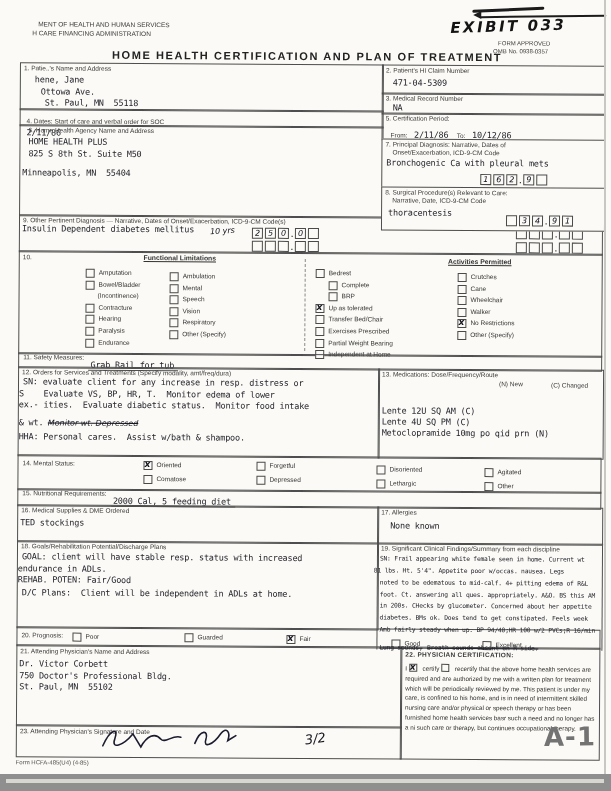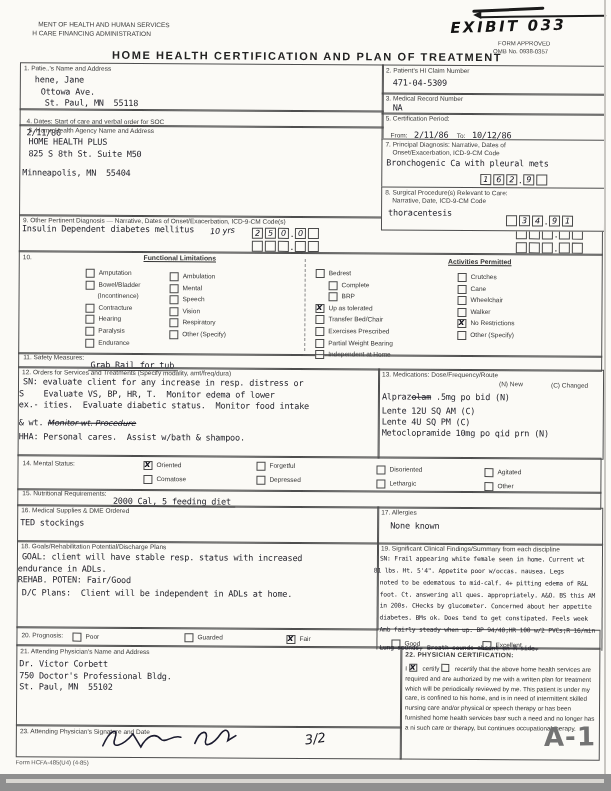--- a/index.html
+++ b/index.html
@@ -283,32 +283,29 @@
     <span class="typed uv" style="">Grab Rail for tub</span>
   </div>
 
   <div class="box" style="left:18px;top:368px;width:360px;height:88px">
     <div class="lbl" style="margin:1px 0 0 3px">12. Orders for Services and Treatments (Specify modality, amt/freq/dura)</div>
     <div class="typed" style="margin:0 0 0 4px">SN: evaluate client for any increase in resp. distress or</div>
     <div class="typed" style="margin:0 0 0 0px">S    Evaluate VS, BP, HR, T.  Monitor edema of lower</div>
     <div class="typed" style="margin:0 0 0 0px">ex.- ities.  Evaluate diabetic status.  Monitor food intake</div>
     <div style="margin:0 0 0 0px">
       <span class="typed">&amp; wt.</span>
-      <span class="hand strike" style="font-size:8px">Monitor wt. Procedure</span>
+      <span class="hand strike" style="font-size:8px">Monitor wt. Depressed</span>
     </div>
     <div class="typed" style="margin:2px 0 0 0px">HHA: Personal cares.  Assist w/bath &amp; shampoo.</div>
   </div>
 
   <div class="box" style="left:378px;top:368px;width:224px;height:88px">
     <div class="lbl" style="margin:1px 0 0 3px">13. Medications: Dose/Frequency/Route</div>
     <span class="lbl" style="position:absolute;left:120px;top:10px">(N) New</span>
     <span class="lbl" style="position:absolute;left:172px;top:11px">(C) Changed</span>
-    <div style="position:absolute;left:3px;top:16px">
-      <span class="typed">Alpraz</span><span class="typed strike">olam</span><span class="typed"> .5mg po bid (N)</span>
-    </div>
     <div class="typed" style="position:absolute;left:3px;top:36px">Lente 12U SQ AM (C)</div>
     <div class="typed" style="position:absolute;left:3px;top:47px">Lente 4U SQ PM (C)</div>
     <div class="typed" style="position:absolute;left:3px;top:58px">Metoclopramide 10mg po qid prn (N)</div>
   </div>
 
   <div class="box" style="left:18px;top:456px;width:582px;height:34px">
     <span class="lbl" style="position:absolute;left:4px;top:4px">14. Mental Status:</span>
     <div class="cb-item" style="position:absolute;left:125px;top:3px">
           <span class="cb checked"></span>
           <span>Oriented</span>

